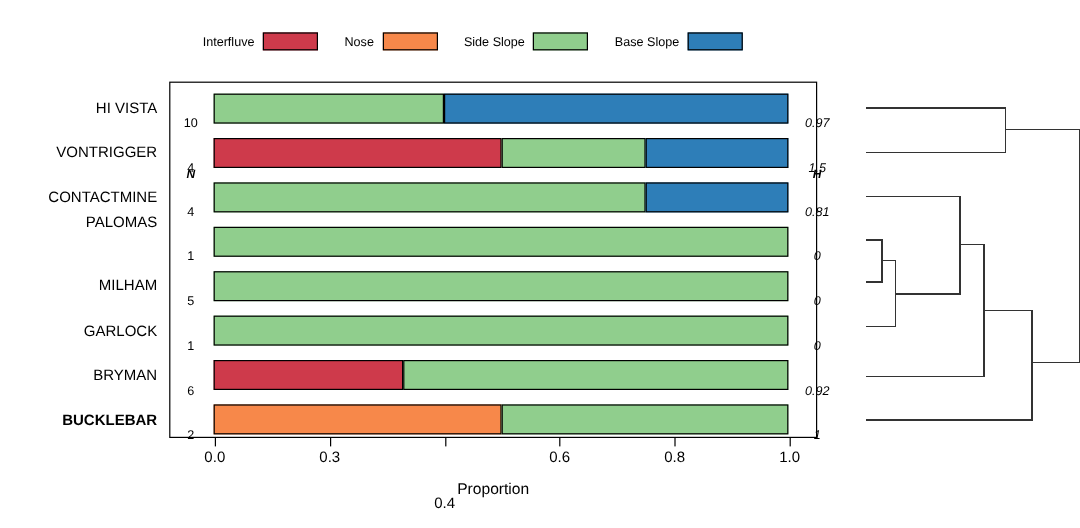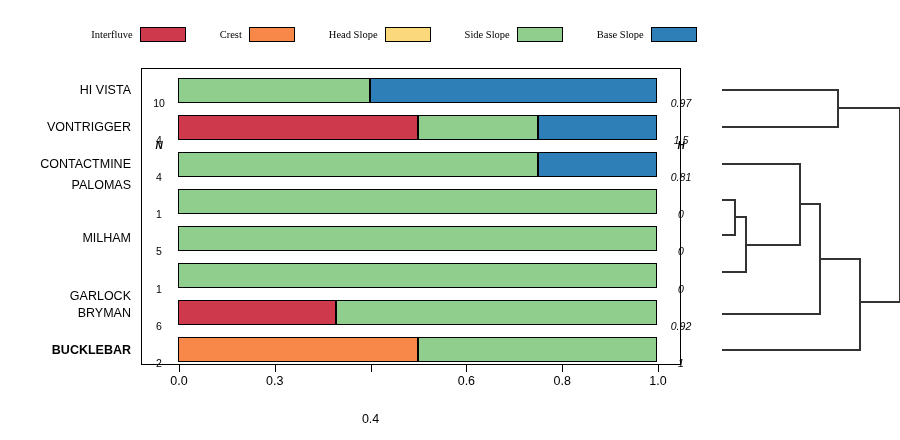--- a/index.html
+++ b/index.html
@@ -34,22 +34,21 @@
   }
 
   
   .legend {
     position: absolute;
     left: 0; top: 27px;
     width: 788px;
     display: flex;
     justify-content: center;
     align-items: center;
-    gap: 16px;
-    font-family: Liberation Serif, serif;
+    gap: 4px;
   }
   .legend-entry {
     display: flex;
     align-items: center;
     margin-right: 18px;
   }
   .legend-entry:last-child { margin-right: 0; }
   .legend-label {
     font-size: 10.5px;
     margin-right: 7px;
@@ -207,46 +206,42 @@
 
 <div id="root">
 
 
   <div class="legend" id="legend">
       <div class="legend-entry">
         <span class="legend-label">Interfluve</span>
         <span class="legend-swatch" style="background: rgb(206, 58, 75);"></span>
       </div>
       <div class="legend-entry">
-        <span class="legend-label">Crest</span>
+        <span class="legend-label">Nose</span>
         <span class="legend-swatch" style="background: rgb(247, 136, 74);"></span>
-      </div>
-      <div class="legend-entry">
-        <span class="legend-label">Head Slope</span>
-        <span class="legend-swatch" style="background: rgb(251, 216, 123);"></span>
       </div>
       <div class="legend-entry">
         <span class="legend-label">Side Slope</span>
         <span class="legend-swatch" style="background: rgb(144, 206, 141);"></span>
       </div>
       <div class="legend-entry">
         <span class="legend-label">Base Slope</span>
         <span class="legend-swatch" style="background: rgb(46, 126, 184);"></span>
       </div>
     </div>
 
   <div class="panel"></div>
 
   <div class="rownames" id="rownames">
       <div class="rowname" style="top: 22px;">HI VISTA</div>
       <div class="rowname" style="top: 59.1px;">VONTRIGGER</div>
       <div class="rowname" style="top: 96.2px;">CONTACTMINE</div>
       <div class="rowname" style="top: 117px;">PALOMAS</div>
       <div class="rowname" style="top: 170.4px;">MILHAM</div>
-      <div class="rowname" style="top: 207.5px; margin-top: 20px;">GARLOCK</div>
+      <div class="rowname" style="top: 207.5px;">GARLOCK</div>
       <div class="rowname" style="top: 244.6px;">BRYMAN</div>
       <div class="rowname bold" style="top: 281.7px;">BUCKLEBAR</div>
     </div>
 
   <div class="ncol" id="ncol">
     <div class="ncol-head" style="top:72px">N</div>
   <div class="nval" style="top: 35px;">10</div>
       <div class="nval" style="top: 72.1px;">4</div>
       <div class="nval" style="top: 109.2px;">4</div>
       <div class="nval" style="top: 146.3px;">1</div>
@@ -308,20 +303,21 @@
       <div class="tick-label" style="left: 133.8px;">0.3</div>
       <div class="tick-mark" style="left: 229.6px;"></div>
       <div class="tick-label" style="left: 229.6px; margin-top: 38px;">0.4</div>
       <div class="tick-mark" style="left: 325.4px;"></div>
       <div class="tick-label" style="left: 325.4px; text-align: right;">0.6</div>
       <div class="tick-mark" style="left: 421.2px;"></div>
       <div class="tick-label" style="left: 421.2px;">0.8</div>
       <div class="tick-mark" style="left: 517px;"></div>
       <div class="tick-label" style="left: 517px;">1.0</div>
     </div>
+  <div class="xlabel">Proportion</div>
 
   <div class="dendro">
     <svg width="210" height="320" viewBox="0 0 210 320">
       <g fill="none" stroke="#333333" stroke-width="1.1" shape-rendering="crispEdges">
 
         <path d="M 32,30 L 148,30 L 148,67 L 32,67"></path>
 
         <path d="M 148,48 L 210,48 L 210,242"></path>
 
         <path d="M 32,140 L 45,140 L 45,175 L 32,175"></path>

